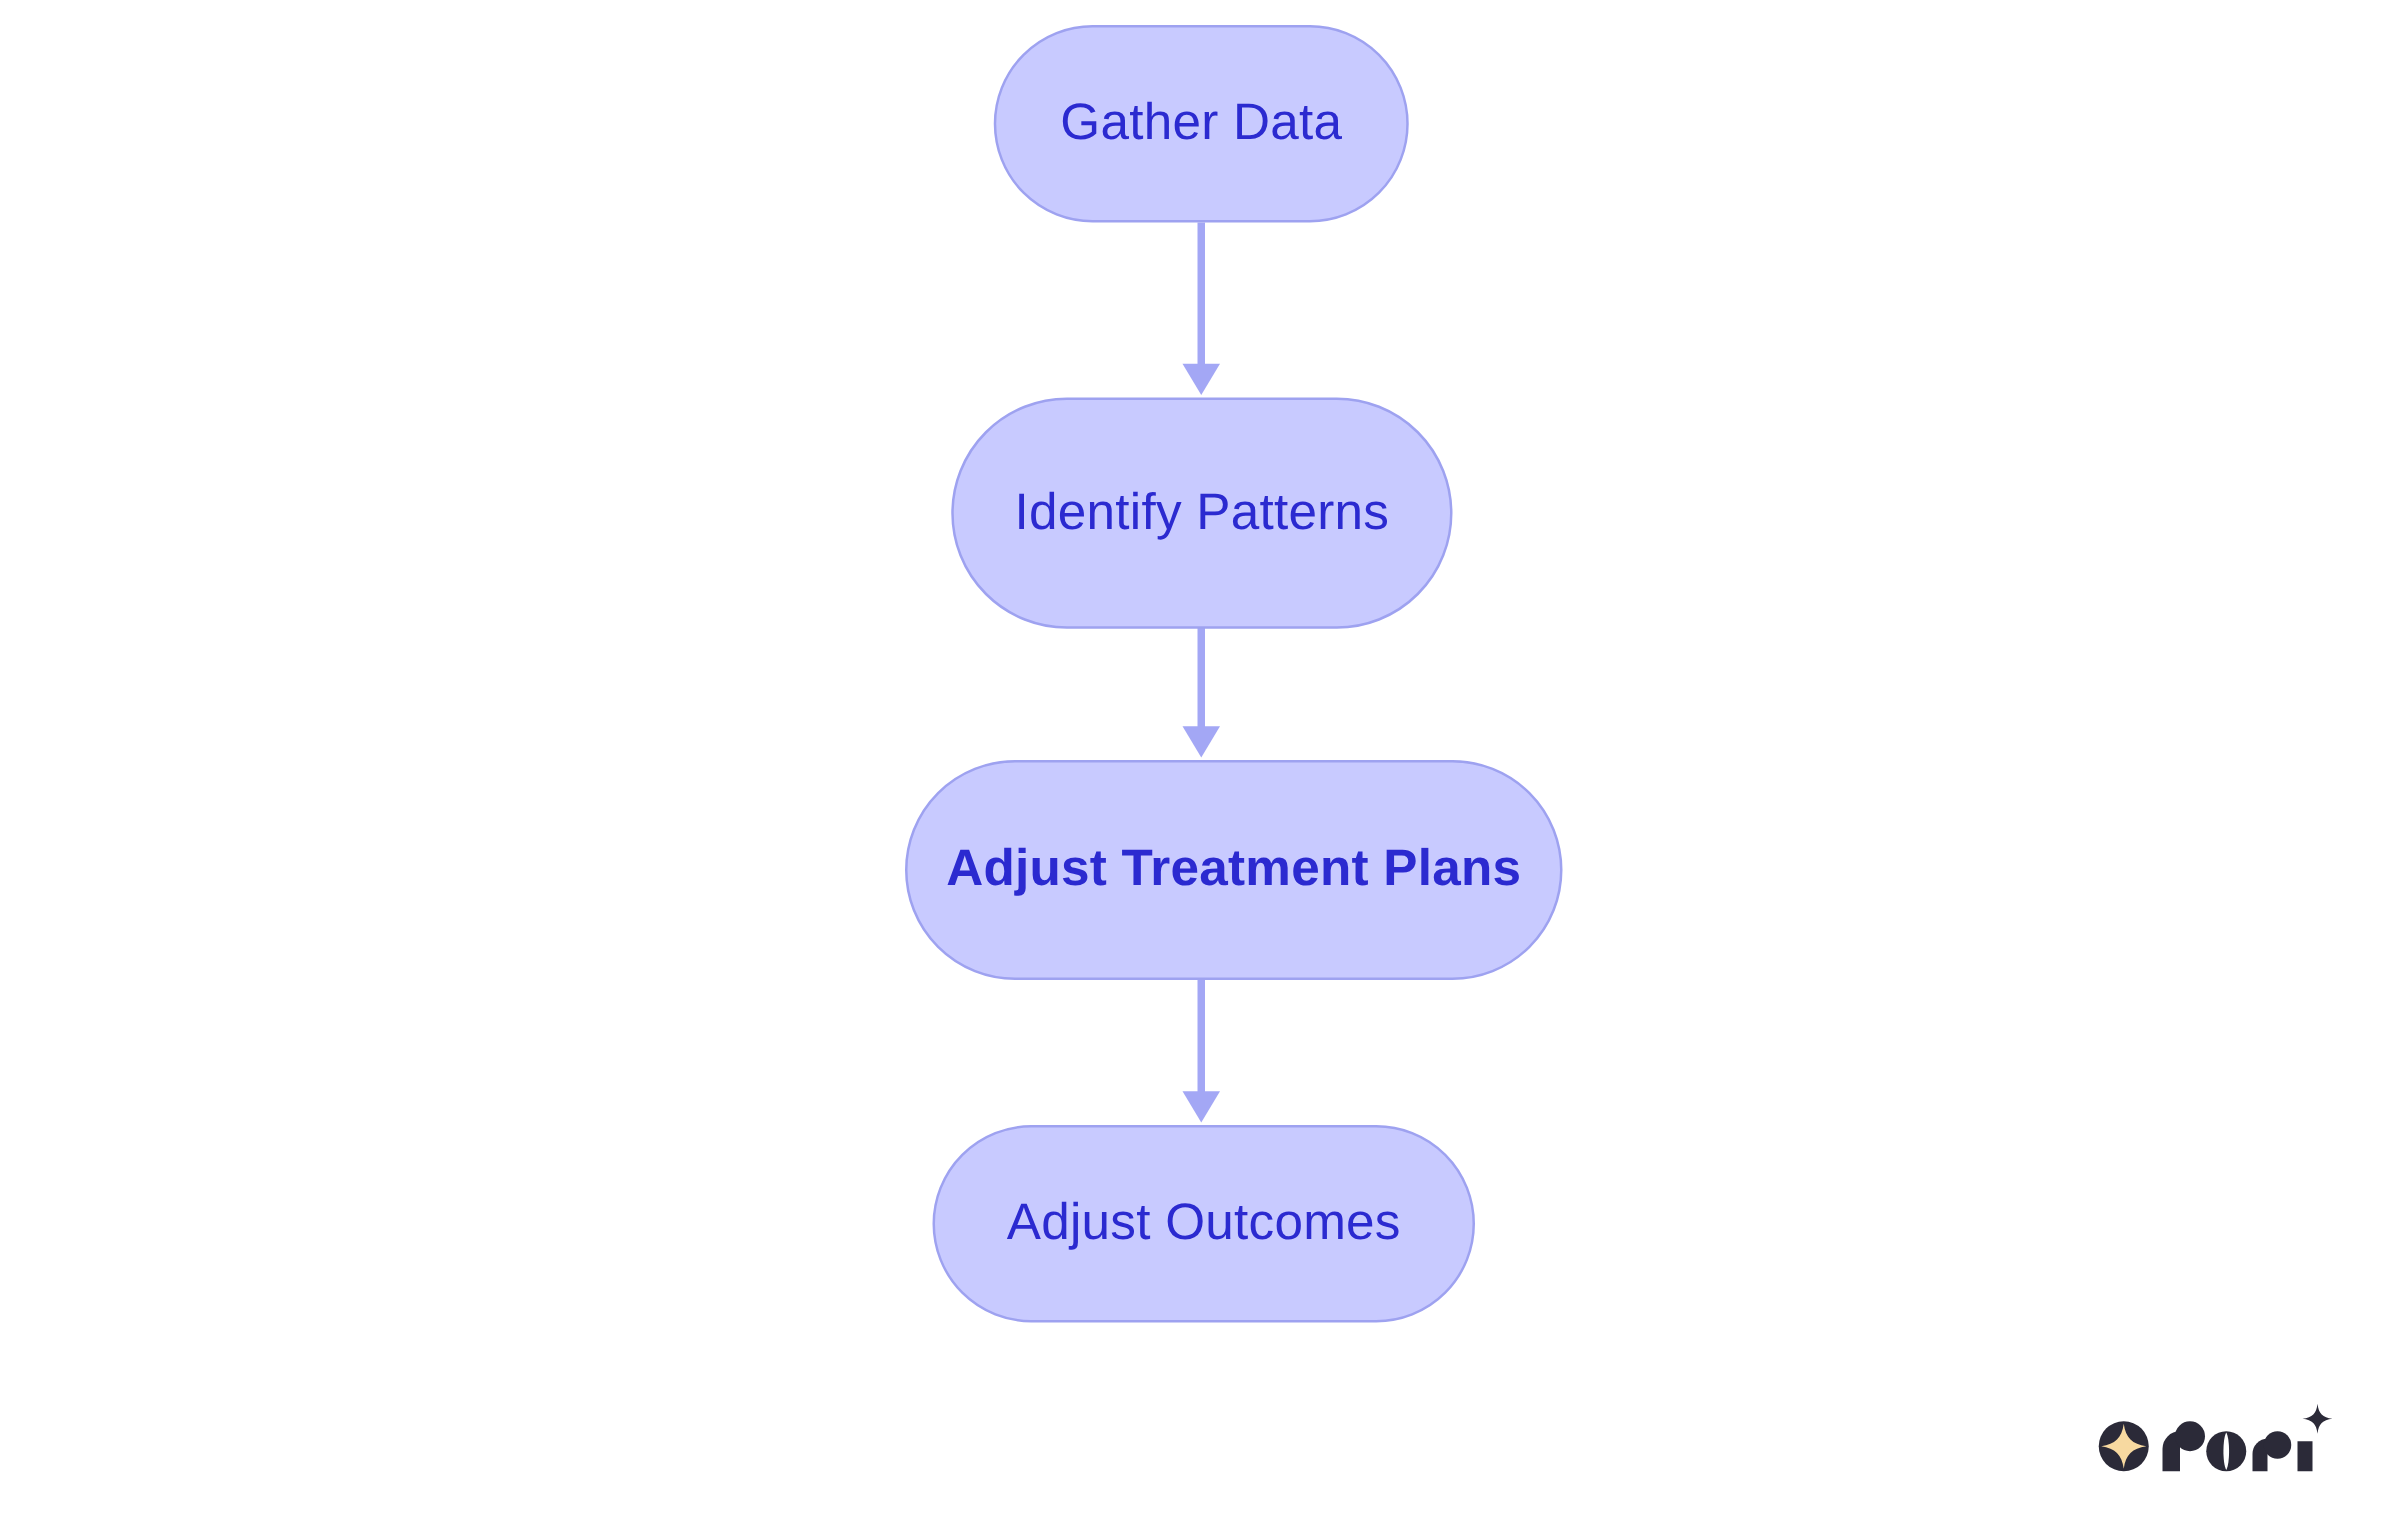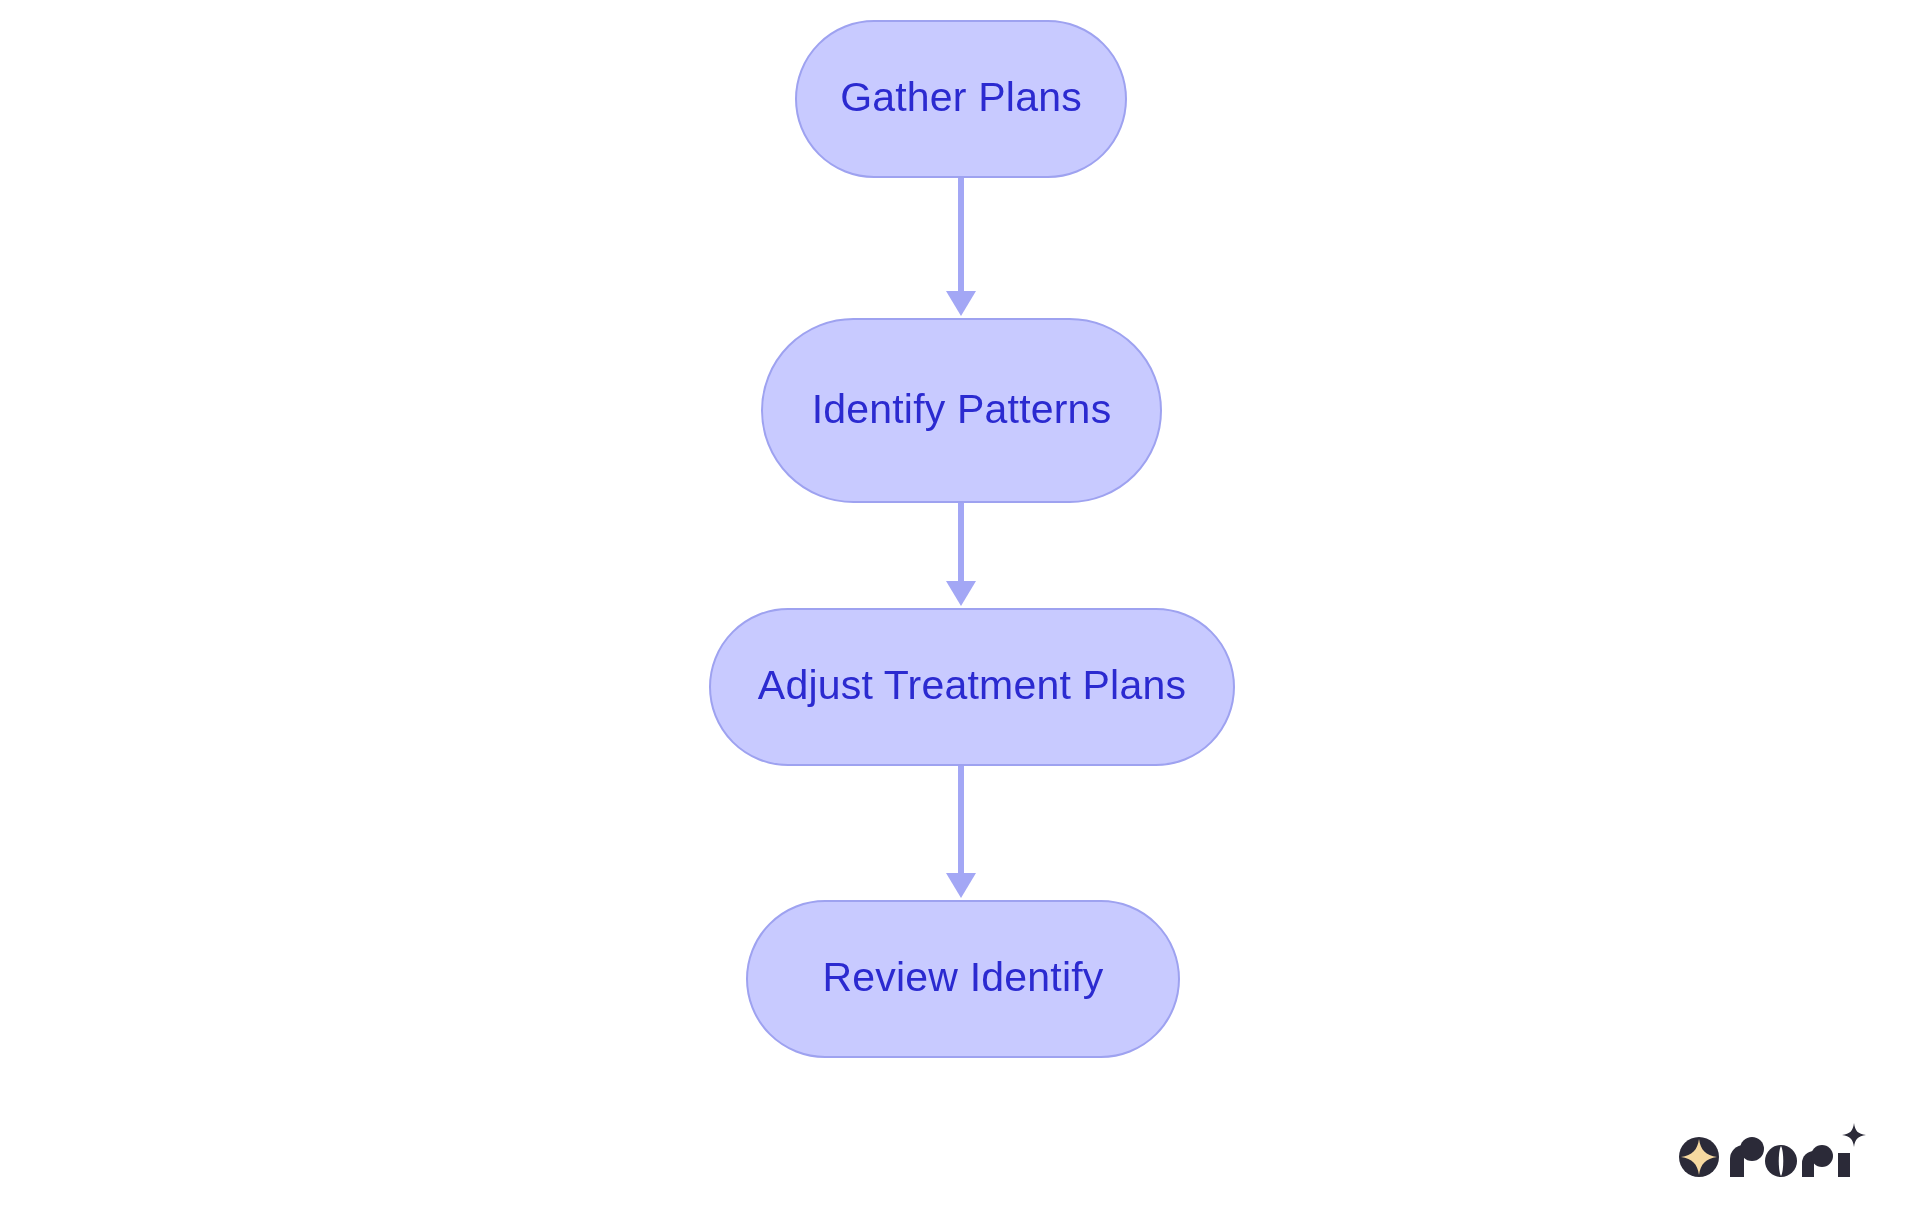--- a/index.html
+++ b/index.html
@@ -43,21 +43,21 @@
   }
 
   .node-label {
     display: block;
     line-height: 1;
     padding-bottom: 3px;
   }
 
   #node-0 { left: 795px;  top: 20px;   width: 332px; height: 158px; }
   #node-1 { left: 761px;  top: 318px;  width: 401px; height: 185px; }
-  #node-2 { left: 709px;  top: 608px;  width: 526px; height: 158px; }
+  #node-2 { left: 724px;  top: 608px;  width: 526px; height: 176px; font-weight: bold; }
   #node-3 { left: 746px;  top: 900px;  width: 434px; height: 158px; }
 
   
   .edge {
     position: absolute;
     left: 0;
     top: 0;
   }
   .edge-line {
     stroke: #a3a7f5;
@@ -94,33 +94,33 @@
       <polygon class="edge-head" points="961,606 946,581 976,581"></polygon>
     </g>
 
     <g>
       <line class="edge-line" x1="961" y1="766" x2="961" y2="877"></line>
       <polygon class="edge-head" points="961,898 946,873 976,873"></polygon>
     </g>
   </svg>
 
   <div class="node" id="node-0">
-    <span class="node-label">Gather Plans</span>
+    <span class="node-label">Gather Data</span>
   </div>
 
   <div class="node" id="node-1">
     <span class="node-label">Identify Patterns</span>
   </div>
 
   <div class="node" id="node-2">
     <span class="node-label">Adjust Treatment Plans</span>
   </div>
 
   <div class="node" id="node-3">
-    <span class="node-label">Review Identify</span>
+    <span class="node-label">Adjust Outcomes</span>
   </div>
 
   <svg id="brand-logo" viewBox="0 0 190 78">
 
     <g>
       <circle cx="21" cy="44" r="20" fill="#2b2a38"></circle>
       <path d="M21 26 C22.6 37.2 27.8 42.4 39 44 C27.8 45.6 22.6 50.8 21 62
                C19.4 50.8 14.2 45.6 3 44 C14.2 42.4 19.4 37.2 21 26 Z" fill="#f7d9a0"></path>
     </g>
 

